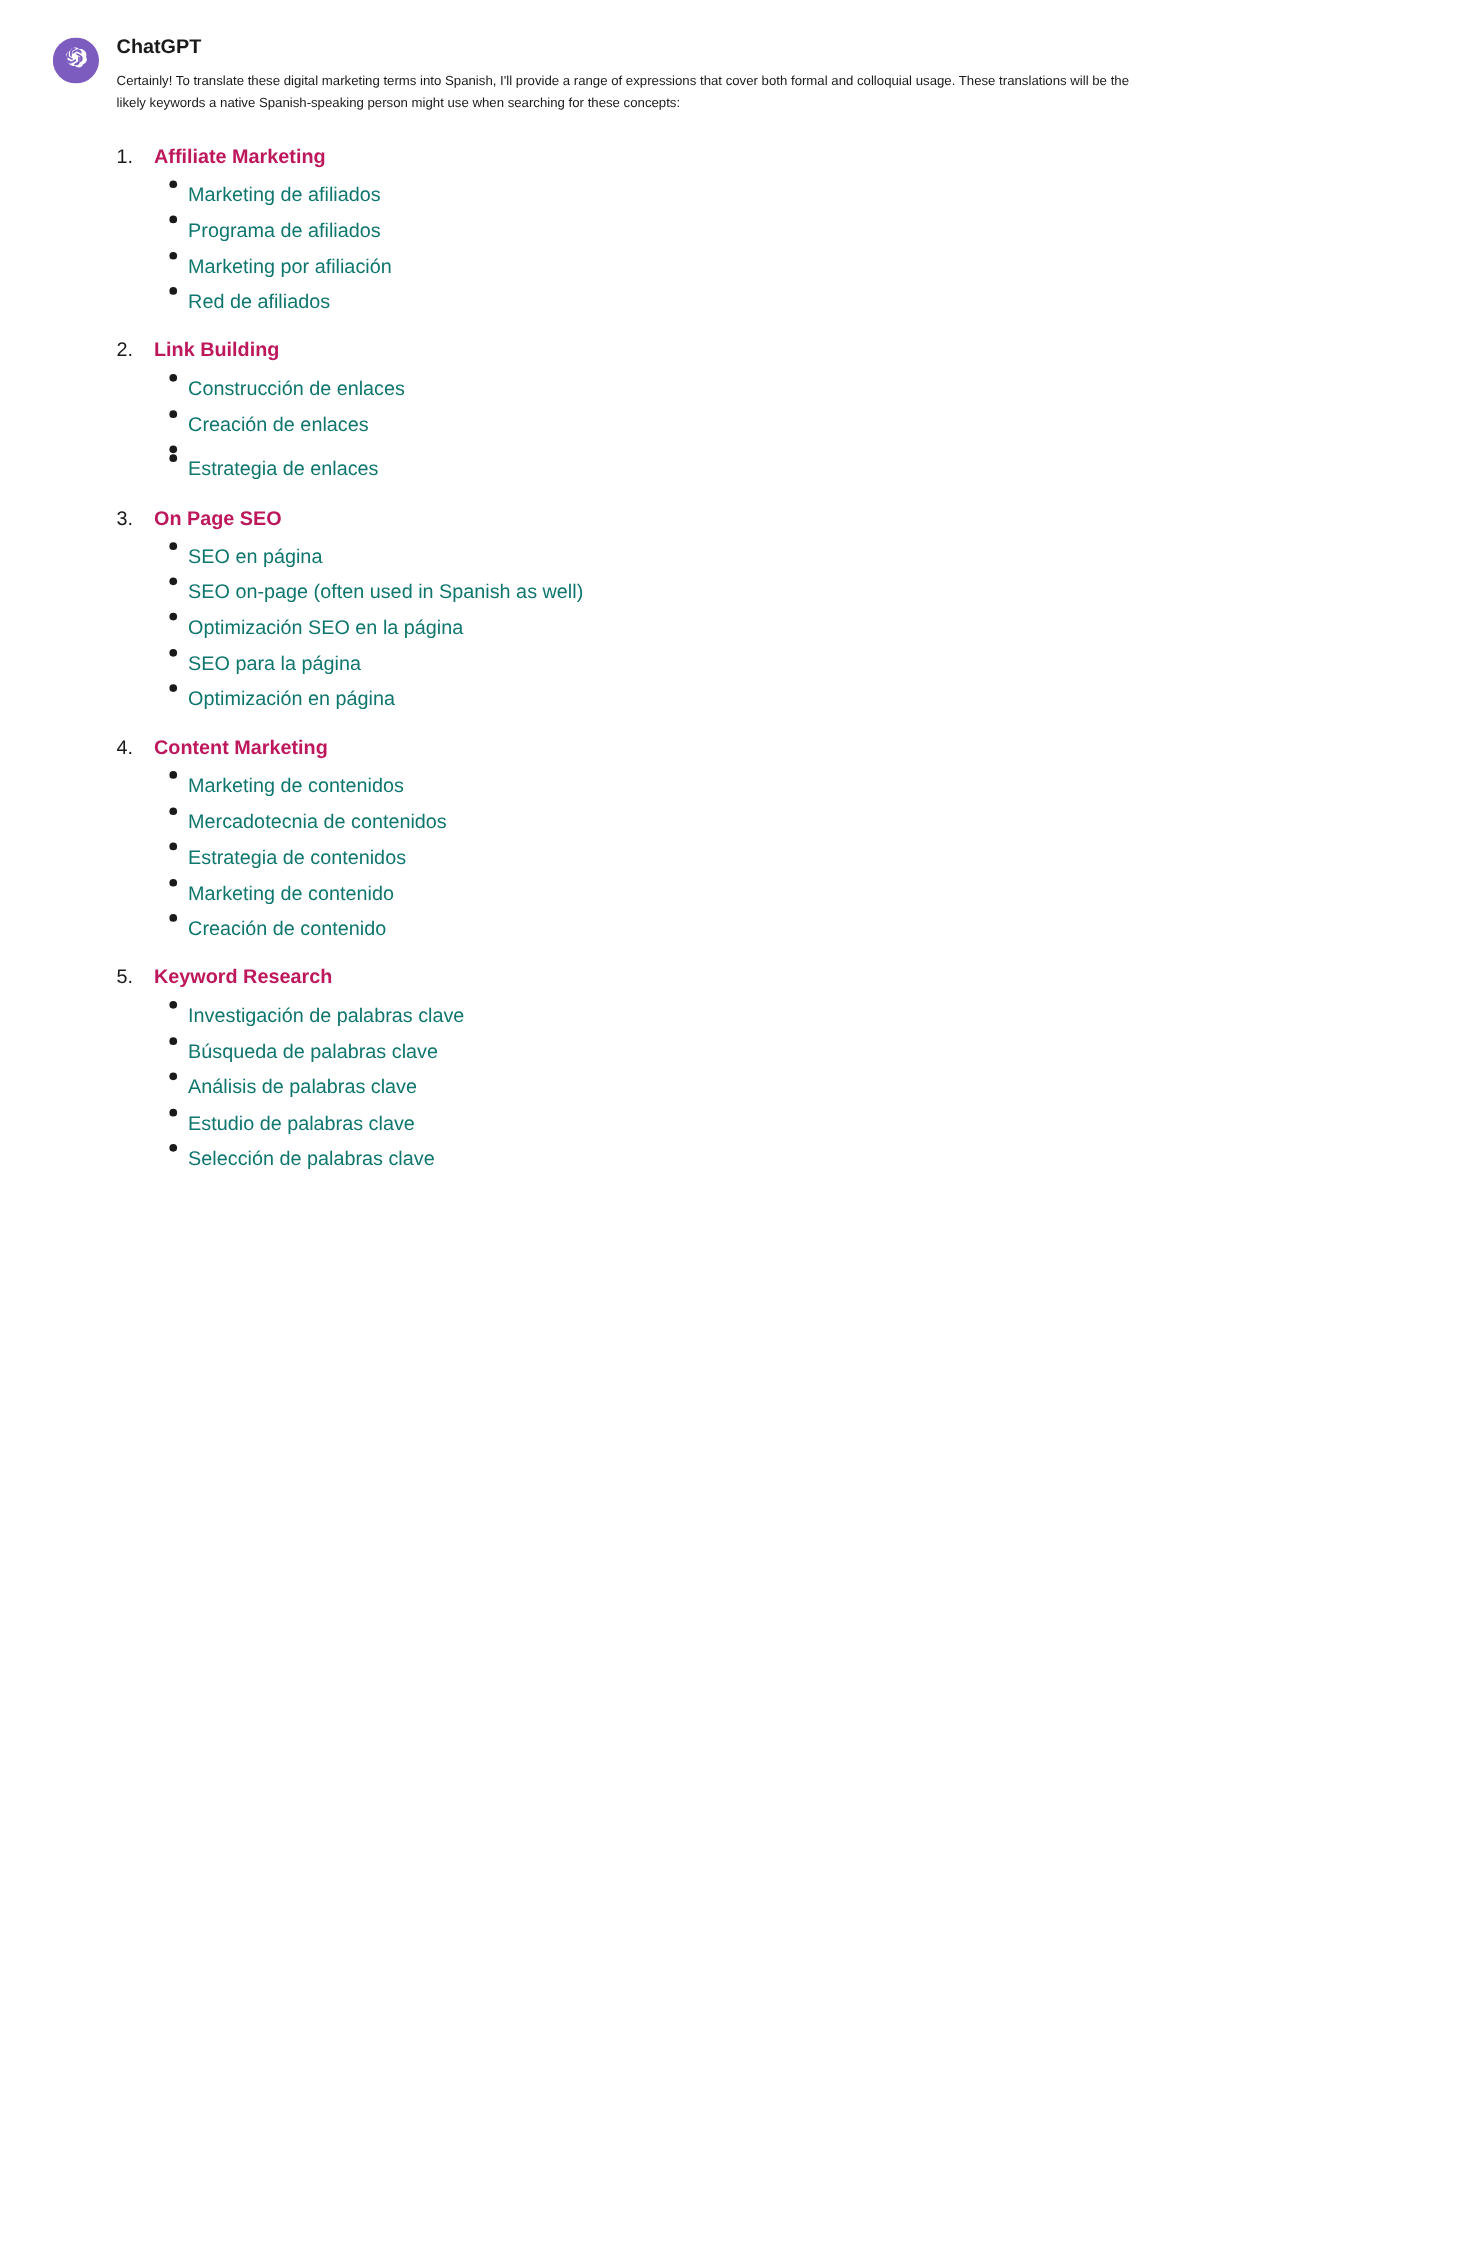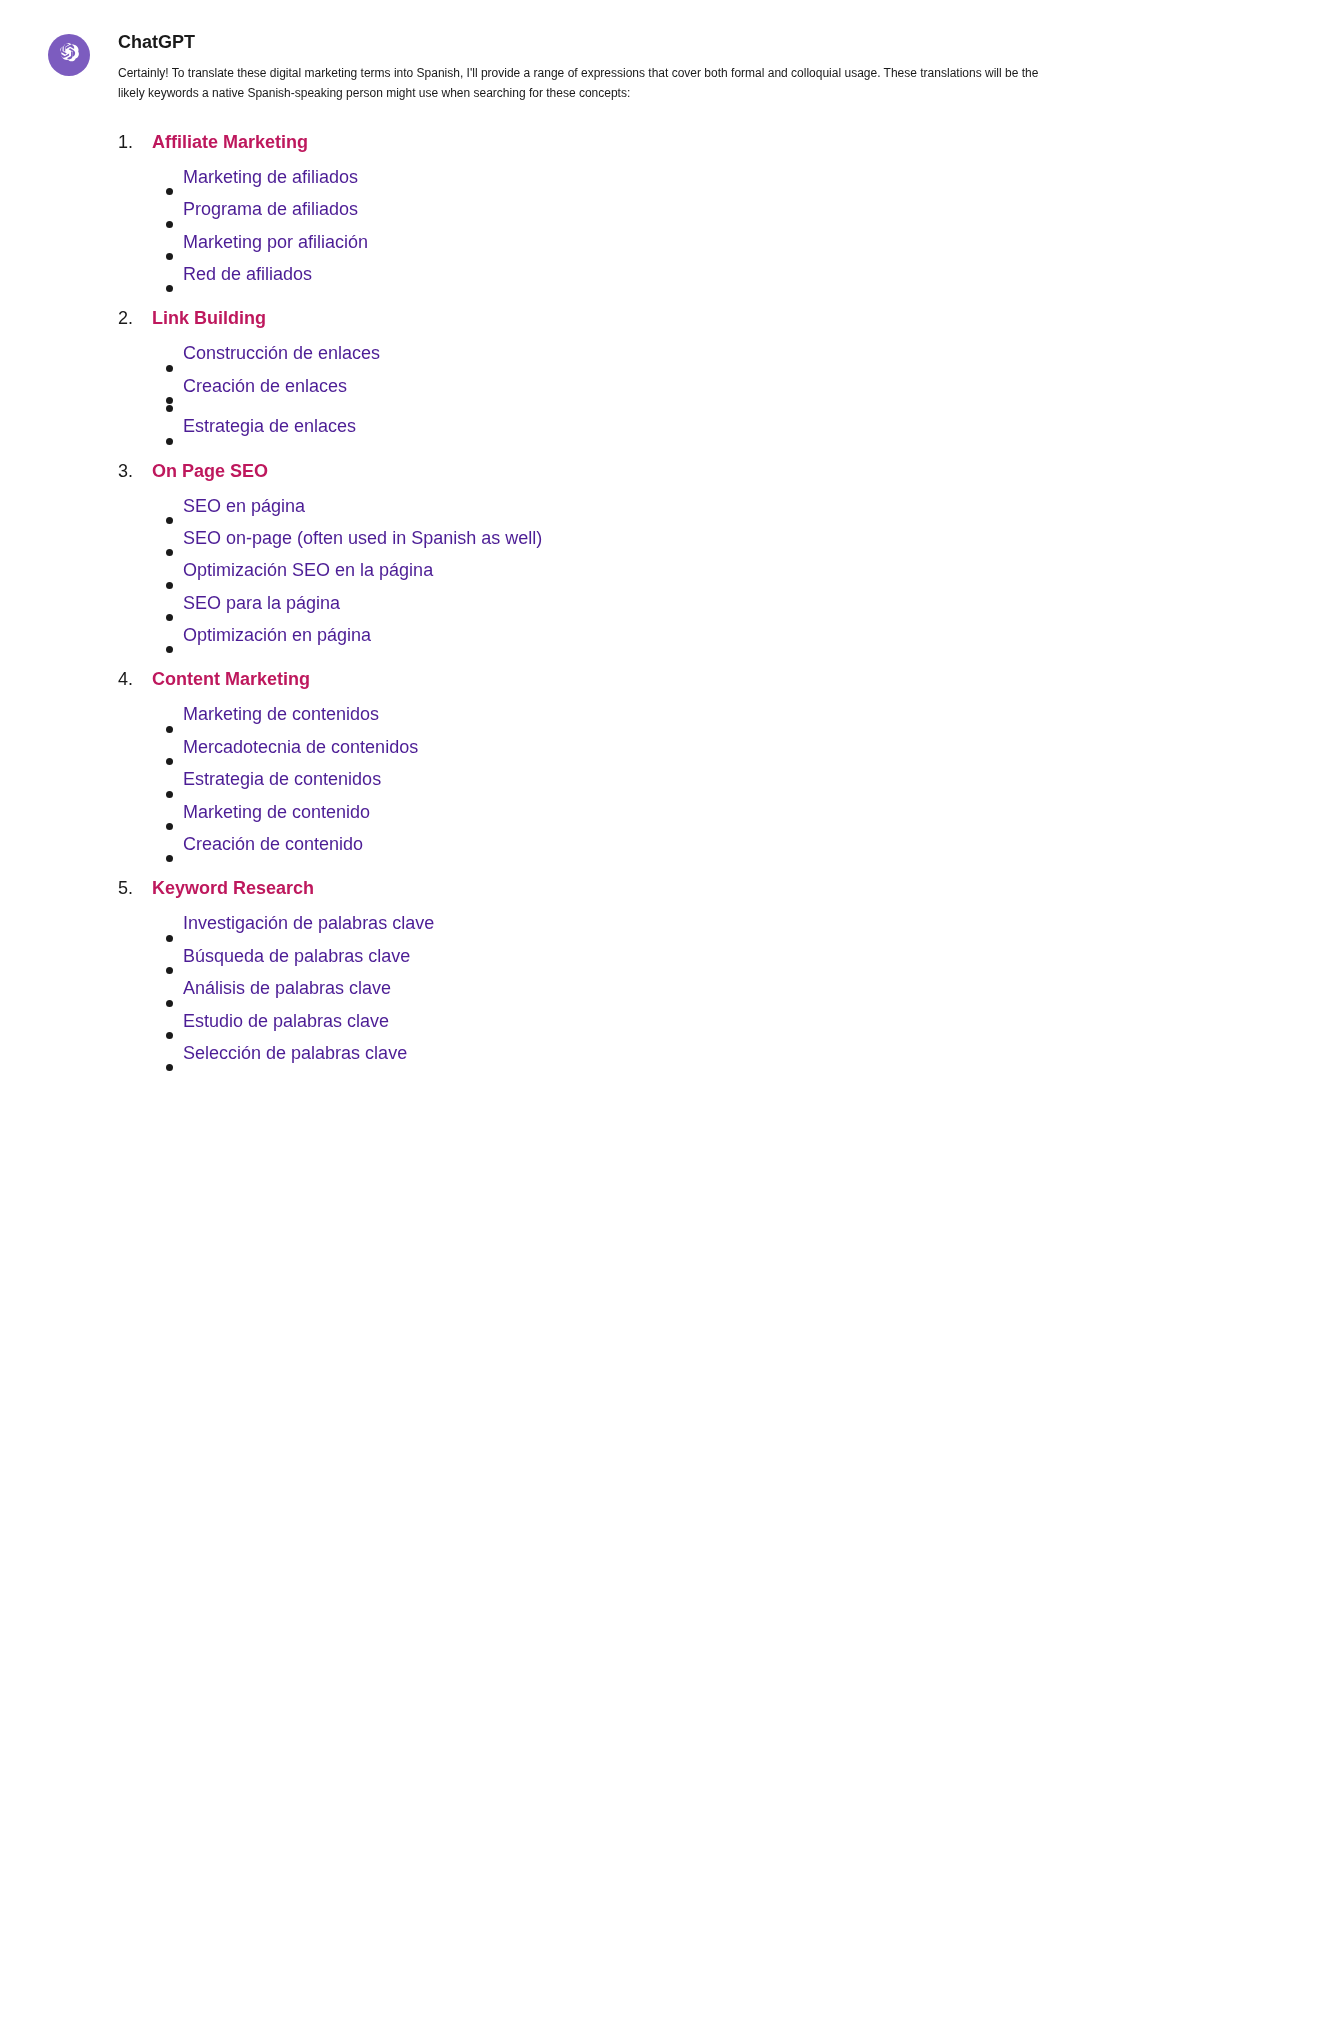--- a/index.html
+++ b/index.html
@@ -14,21 +14,21 @@
       font-size: 18px;
       color: #1a1a1a;
       width: 1340px;
       min-height: 2042px;
       padding: 32px 48px 48px 48px;
     }
 
     .chat-container {
       display: flex;
       flex-direction: row;
-      gap: 28px;
+      gap: 16px;
       align-items: flex-start;
       max-width: 1000px;
     }
 
     .avatar {
       width: 42px;
       height: 42px;
       flex-shrink: 0;
       margin-top: 2px;
     }
@@ -88,24 +88,24 @@
 
     .bullet-list {
       list-style: none;
       padding: 0;
       margin: 0 0 0 48px;
     }
 
     .bullet-item {
       display: flex;
       flex-direction: row;
-      align-items: flex-end;
+      align-items: flex-start;
       gap: 10px;
       font-size: 18px;
-      color: #4c1d95;
+      color: #0f766e;
       line-height: 1.8;
     }
 
     .bullet-dot {
       width: 7px;
       height: 7px;
       border-radius: 50%;
       background: #1a1a1a;
       flex-shrink: 0;
       margin-top: 1px;

